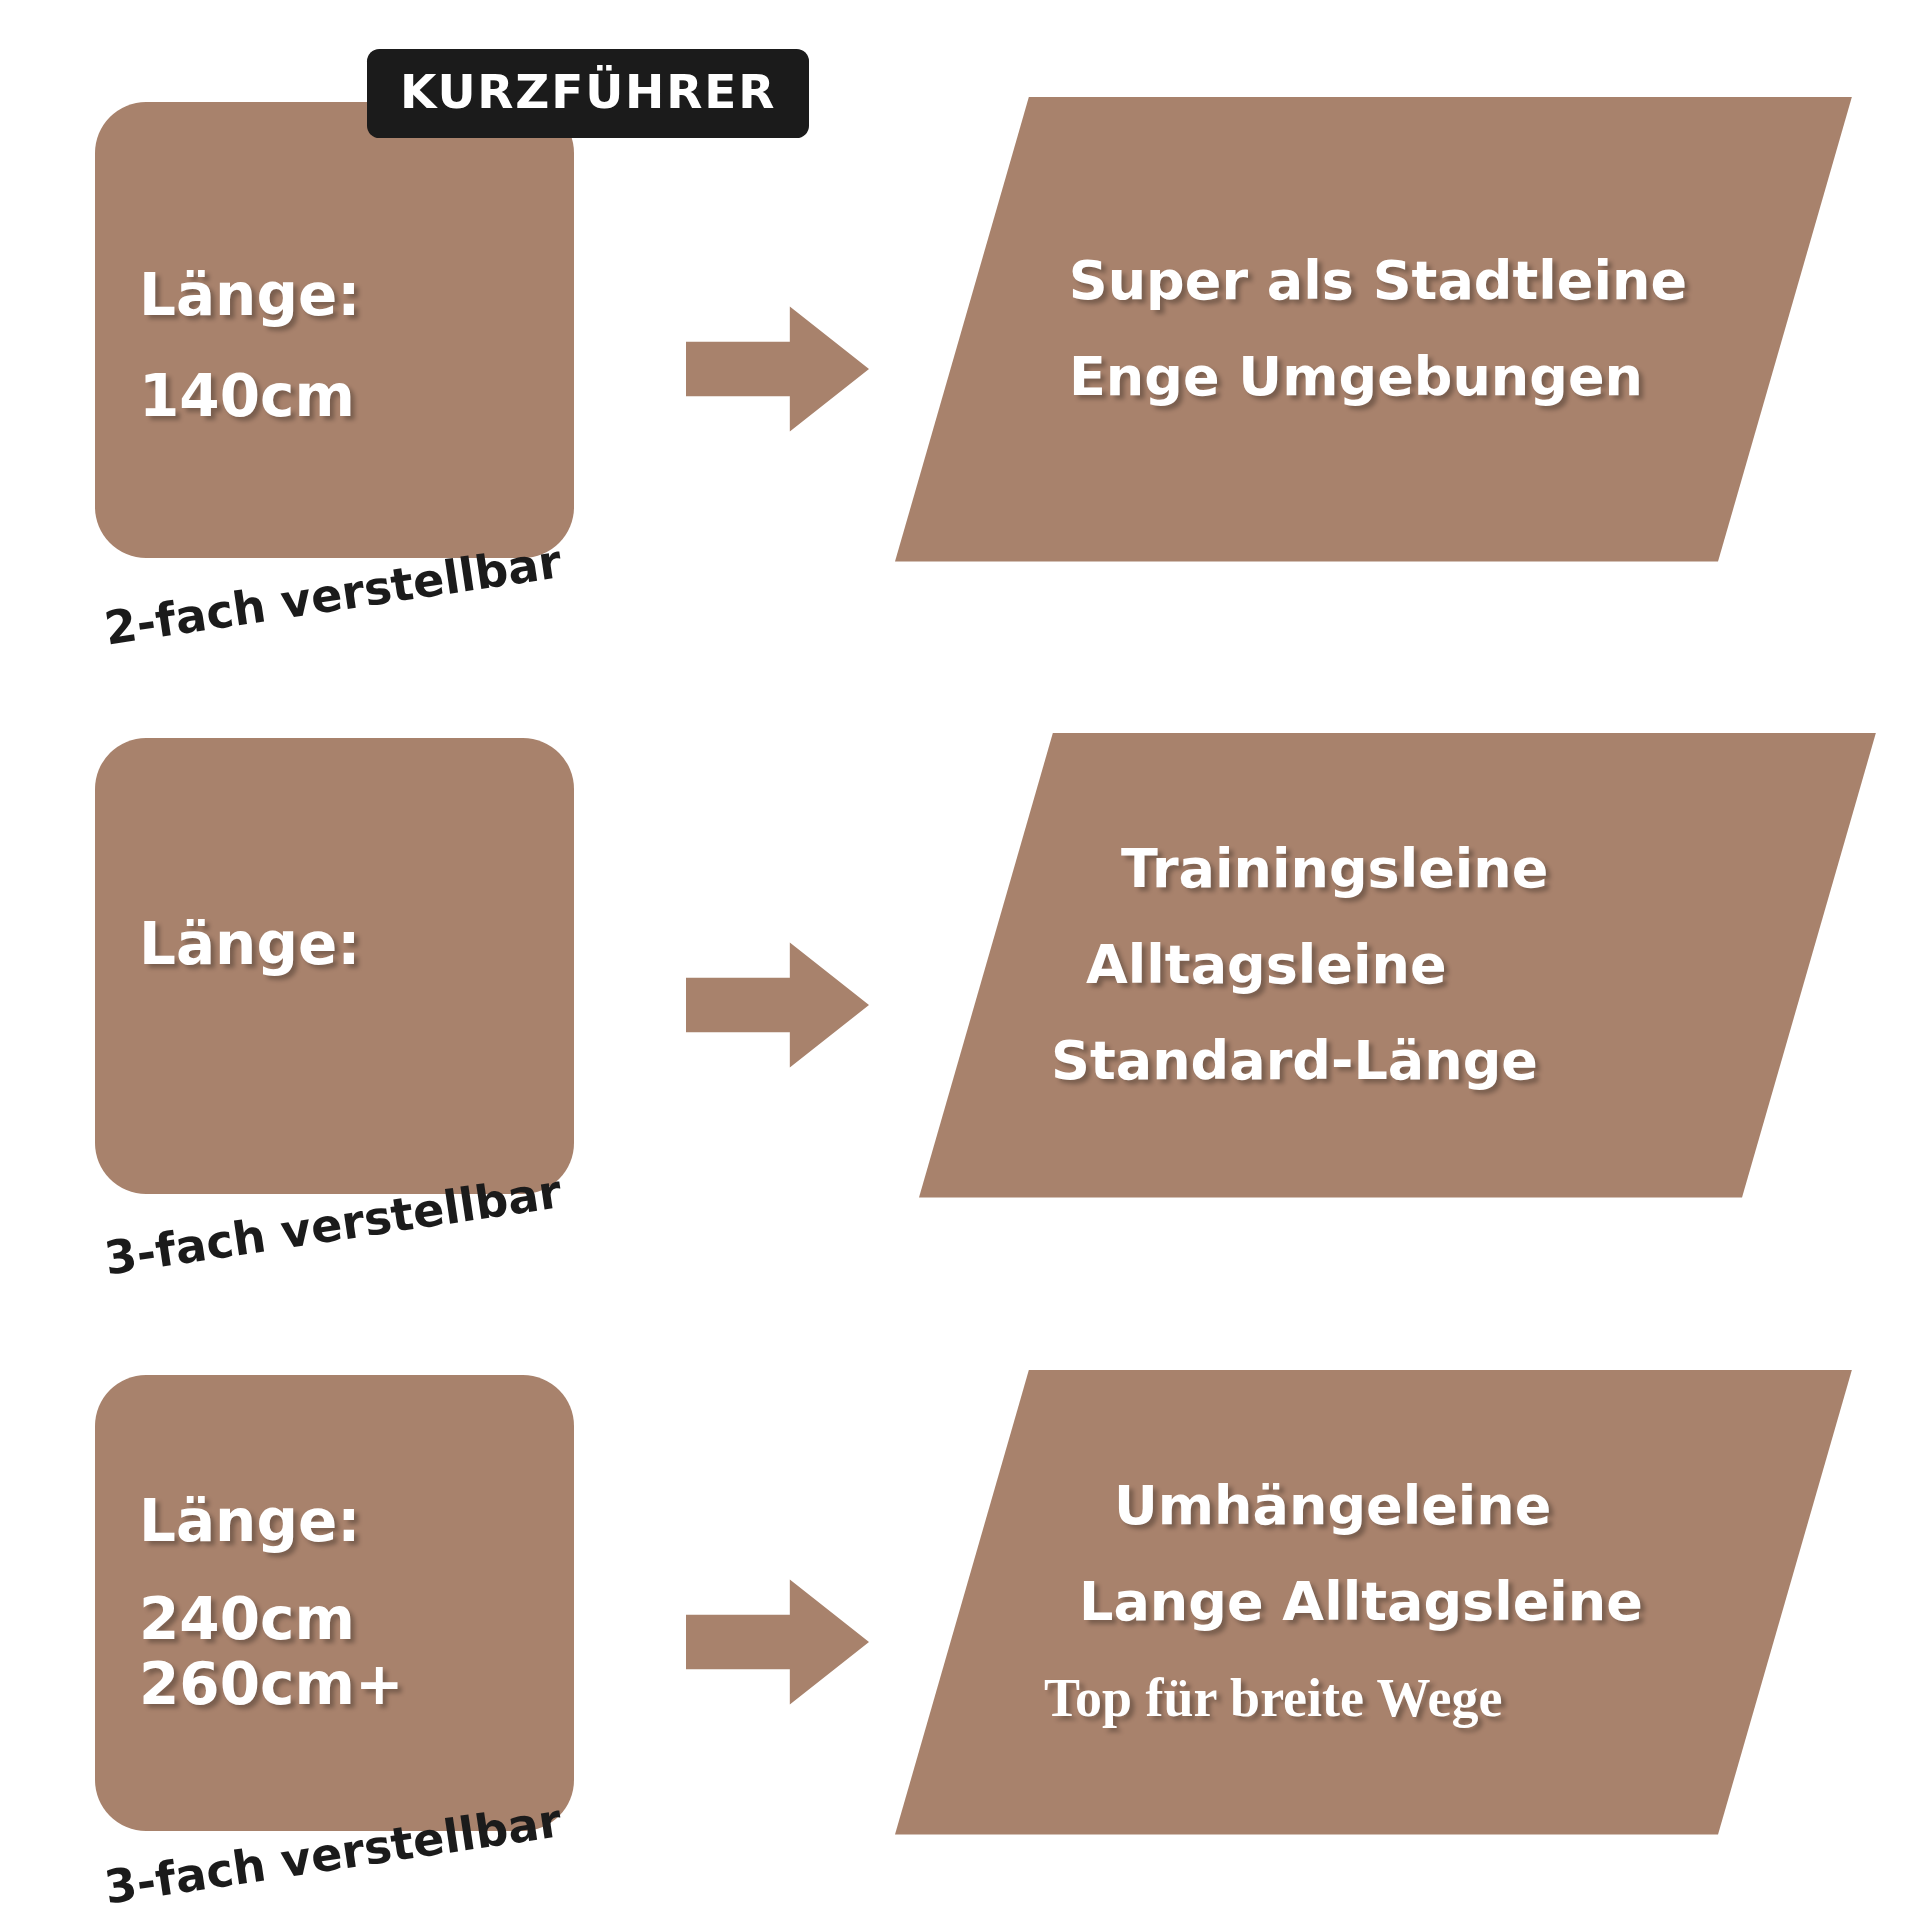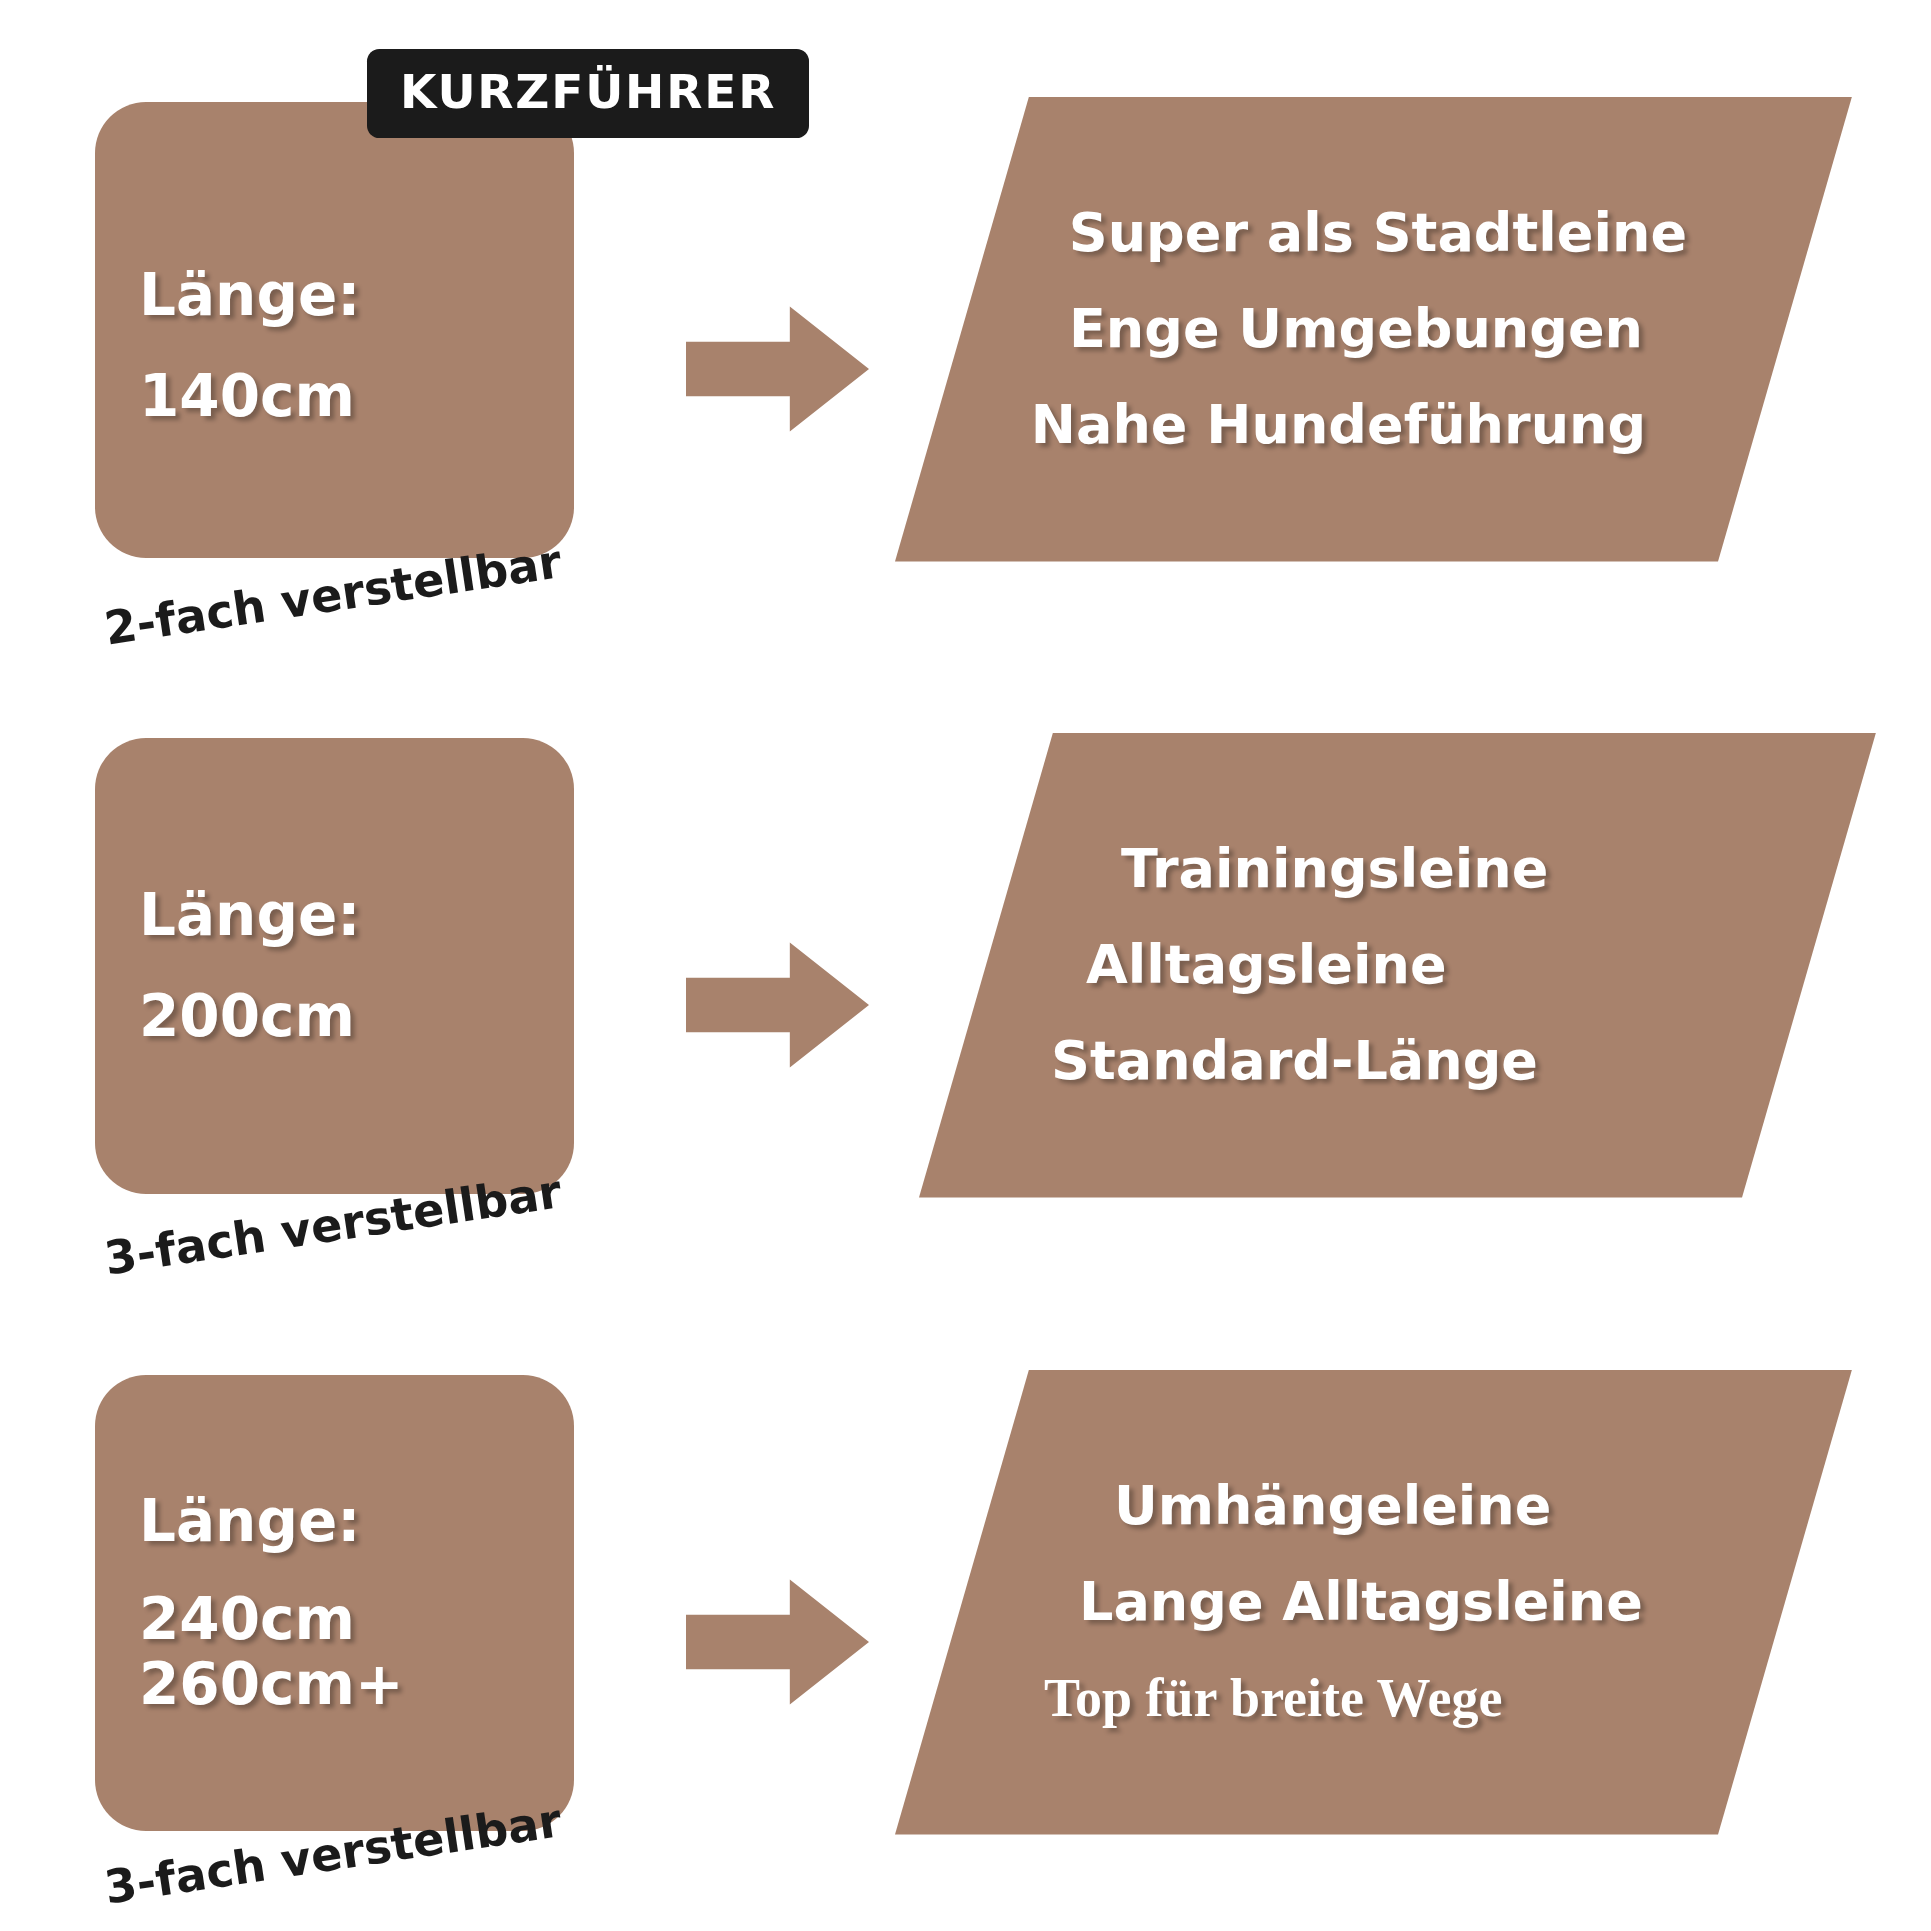--- a/index.html
+++ b/index.html
@@ -160,28 +160,26 @@
 
     <div class="arrow">
       <svg width="183" height="132" viewBox="0 0 208 150" aria-hidden="true">
         <polygon points="0,44 118,44 118,4 208,75 118,146 118,106 0,106" fill="#a8826c"></polygon>
       </svg>
     </div>
 
     <div class="par">
       <div class="par-line">Super als Stadtleine</div>
       <div class="par-line">Enge Umgebungen</div>
-      <div class="par-line">Nahe Hundeführung</div>
     </div>
   </div>
 
   <div class="row" id="row-1">
     <div class="card">
       <div class="card-line label">Länge:</div>
-      <div class="card-line v1">200cm</div>
     </div>
 
     <div class="arrow">
       <svg width="183" height="132" viewBox="0 0 208 150" aria-hidden="true">
         <polygon points="0,44 118,44 118,4 208,75 118,146 118,106 0,106" fill="#a8826c"></polygon>
       </svg>
     </div>
 
     <div class="par">
       <div class="par-line">Trainingsleine</div>

